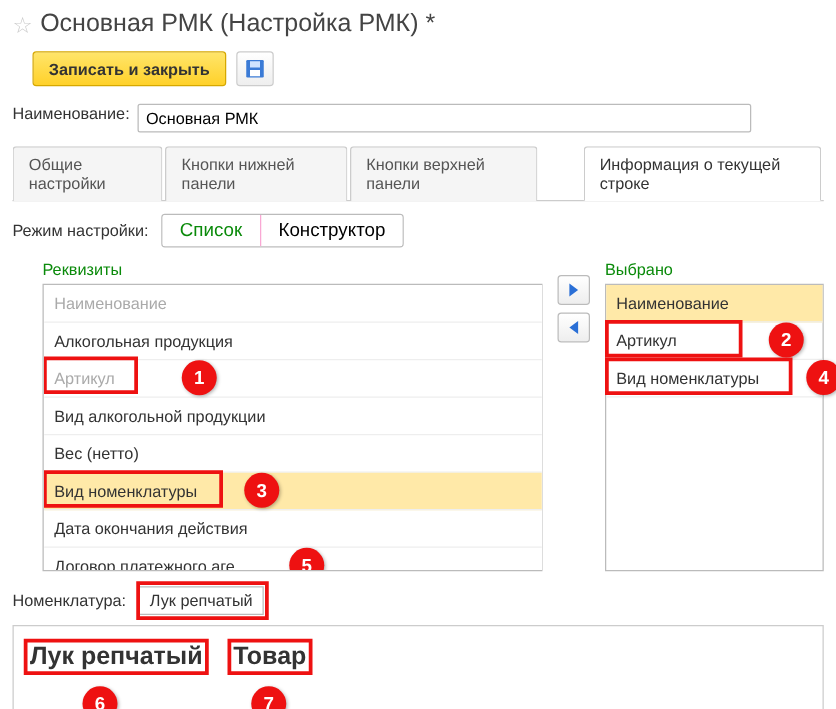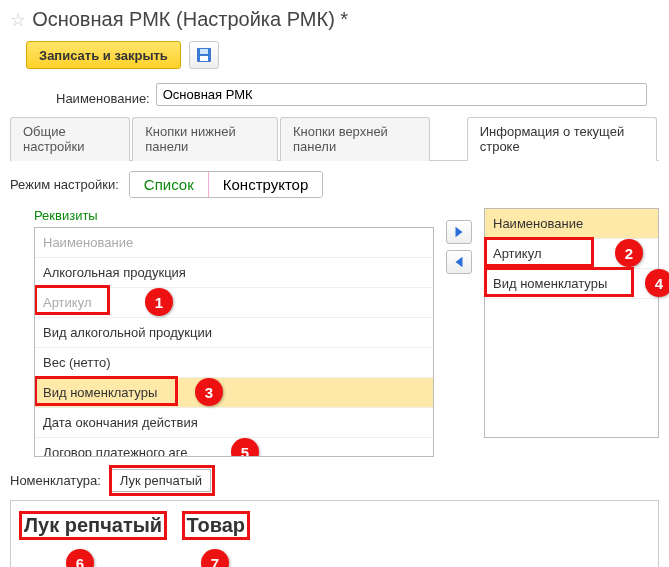--- a/index.html
+++ b/index.html
@@ -4,21 +4,21 @@
 <style>
   * { box-sizing: border-box; margin: 0; padding: 0; }
   body { font-family: Arial, sans-serif; font-size: 13px; background: #fff; color: #333; padding: 8px 10px; width: 669px; }
   .title-row { display: flex; align-items: center; gap: 6px; margin-bottom: 10px; }
   .star-icon { color: #ccc; font-size: 18px; line-height: 1; }
   .page-title { font-size: 20px; color: #444; }
   .toolbar { display: flex; gap: 8px; margin-bottom: 14px; padding-left: 16px; }
   .btn-yellow { background: linear-gradient(#ffe56a,#ffd12a); border:1px solid #d6a800; color:#333; font-weight:bold; padding:5px 12px; border-radius:3px; cursor:pointer; font-size:13px;}
   .btn-icon { background: linear-gradient(#fff,#eee); border:1px solid #ccc; border-radius:3px; width:30px; height:28px; display:flex; align-items:center; justify-content:center; cursor:pointer; }
   .save-svg { width:16px; height:16px; }
-  .form-row { display:flex; align-items:flex-end; gap:6px; margin-bottom:10px;margin-left:46px; }
+  .form-row { display:flex; align-items:flex-start; gap:6px; margin-bottom:10px; }
   .form-label { color:#333; }
   .text-input { border:1px solid #bbb; padding:3px 6px; font-size:13px; width:491px; border-radius:2px; }
   .tabs { display:flex; border-bottom:1px solid #ccc; margin-bottom:10px; }
   .tab { padding:6px 12px; border:1px solid #ccc; border-bottom:none; background:#f5f5f5; margin-right:2px; border-radius:3px 3px 0 0; cursor:pointer; color:#555; position:relative; top:1px;}
   .tab.active { background:#fff; border-bottom:1px solid #fff; color:#333;margin-left:35px; }
   .mode-row { display:flex; align-items:center; gap:10px; margin-bottom:10px; }
   .mode-group { display:flex; border:1px solid #bbb; border-radius:3px; overflow:hidden; }
   .mode-btn { padding:4px 14px; background:#fff; border:none; cursor:pointer; font-size:15px; }
   .mode-btn.active { color:#0a8a0a; }
   .mode-btn + .mode-btn { border-left:1px solid #f9a8d4; }
@@ -129,20 +129,21 @@
         </svg>
     </button>
     <button class="arrow-btn">
       <svg class="arrow-svg" viewBox="0 0 16 16">
           <path d="M12 2 L4 8 L12 14 Z"></path>
         </svg>
     </button>
   </div>
 
   <div class="col-right">
+    <div class="col-title">Выбрано</div>
     <div class="right-list">
       <div class="right-item hl">
           <span>Наименование</span>
         </div>
       <div class="right-item" style="position:relative;">
         <span>Артикул</span>
         <div class="red-box" style="left:-1px; top:-2px; width:110px; height:30px;"></div>
         <div class="marker" style="left:130px; top:0;">2</div>
       </div>
       <div class="right-item" style="position:relative;">

